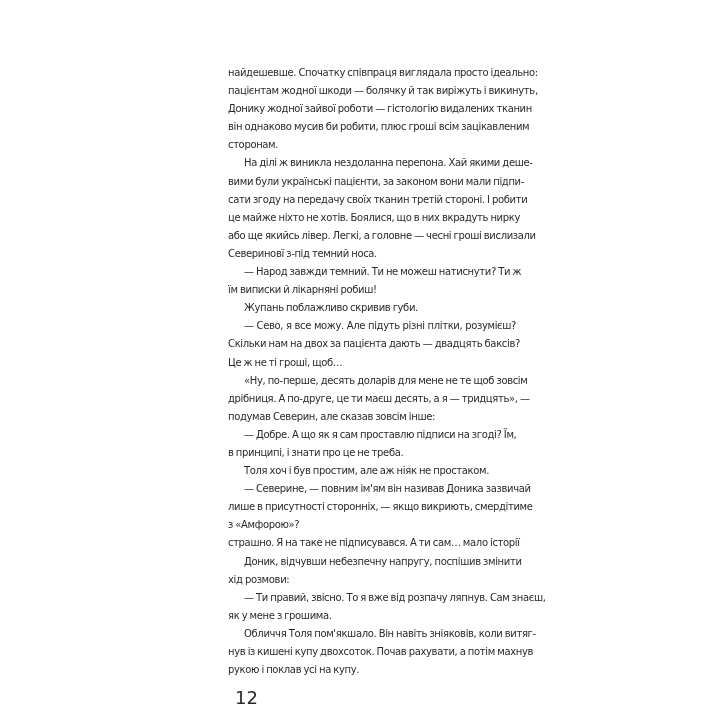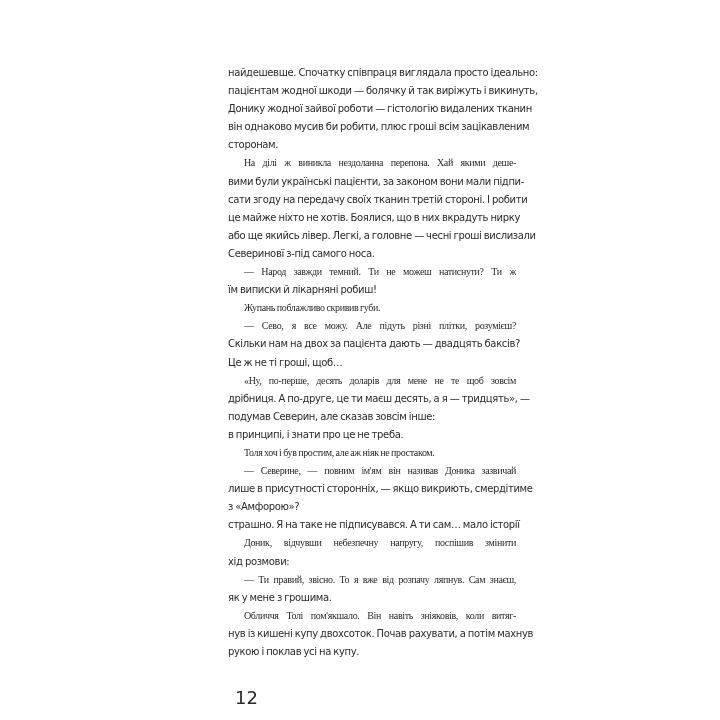--- a/index.html
+++ b/index.html
@@ -5,57 +5,58 @@
   html, body { margin:0; padding:0; background:#ffffff; }
   body { width:720px; height:720px; position:relative; overflow:hidden; }
   .page {
     position:absolute; left:228px; top:64px; width:288px;
     font-family:"DejaVu Sans", sans-serif;
     font-size:10px; line-height:18.1px; color:#2a2a2a;
     letter-spacing:-0.35px; word-spacing:-0.5px;
   }
   .line { white-space:nowrap; display:block; text-align:justify; text-align-last:justify; height:18.1px; }
   .line.last { text-align-last:left; }
-  .line.indent { padding-left:16px;font-family:Liberation Serif, serif; }
+  .line.indent { padding-left:16px; }
   .pnum {
     position:absolute; left:235px; top:687px;
     font-family:"DejaVu Sans", sans-serif; font-size:18px; color:#2a2a2a;
   }
 </style>
 </head>
 <body>
 
 <div class="page" id="page-text">
     <span class="line">найдешевше. Спочатку співпраця виглядала просто ідеально:</span>
     <span class="line">пацієнтам жодної шкоди — болячку й так виріжуть і викинуть,</span>
     <span class="line">Донику жодної зайвої роботи — гістологію видалених тканин</span>
     <span class="line">він однаково мусив би робити, плюс гроші всім зацікавленим</span>
     <span class="line last">сторонам.</span>
     <span class="line indent">На ділі ж виникла нездоланна перепона. Хай якими деше-</span>
     <span class="line">вими були українські пацієнти, за законом вони мали підпи-</span>
     <span class="line">сати згоду на передачу своїх тканин третій стороні. І робити</span>
     <span class="line">це майже ніхто не хотів. Боялися, що в них вкрадуть нирку</span>
     <span class="line">або ще якийсь лівер. Легкі, а головне — чесні гроші вислизали</span>
-    <span class="line last">Севериновї з-під самого носа.</span>
+    <span class="line last">Севериновї з-під темний носа.</span>
     <span class="line indent">— Народ завжди темний. Ти не можеш натиснути? Ти ж</span>
     <span class="line last">їм виписки й лікарняні робиш!</span>
     <span class="line indent last">Жупань поблажливо скривив губи.</span>
     <span class="line indent">— Сево, я все можу. Але підуть різні плітки, розумієш?</span>
     <span class="line">Скільки нам на двох за пацієнта дають — двадцять баксів?</span>
     <span class="line last">Це ж не ті гроші, щоб…</span>
     <span class="line indent">«Ну, по-перше, десять доларів для мене не те щоб зовсім</span>
     <span class="line">дрібниця. А по-друге, це ти маєш десять, а я — тридцять», —</span>
     <span class="line last">подумав Северин, але сказав зовсім інше:</span>
+    <span class="line indent">— Добре. А що як я сам проставлю підписи на згоді? Їм,</span>
     <span class="line last">в принципі, і знати про це не треба.</span>
     <span class="line indent last">Толя хоч і був простим, але аж ніяк не простаком.</span>
     <span class="line indent">— Северине, — повним ім'ям він називав Доника зазвичай</span>
     <span class="line">лише в присутності сторонніх, — якщо викриють, смердітиме</span>
     <span class="line last">з «Амфорою»?</span>
     <span class="line">страшно. Я на таке не підписувався. А ти сам… мало історії</span>
     <span class="line indent">Доник, відчувши небезпечну напругу, поспішив змінити</span>
     <span class="line last">хід розмови:</span>
     <span class="line indent">— Ти правий, звісно. То я вже від розпачу ляпнув. Сам знаєш,</span>
     <span class="line last">як у мене з грошима.</span>
-    <span class="line indent">Обличчя Толі пом'якшало. Він навіть зніяковів, коли витяг-</span>
+    <span class="line indent">Обличчя Толя пом'якшало. Він навіть зніяковів, коли витяг-</span>
     <span class="line">нув із кишені купу двохсоток. Почав рахувати, а потім махнув</span>
     <span class="line last">рукою і поклав усі на купу.</span>
   </div>
 <div class="pnum">12</div>
 
 </body></html>

